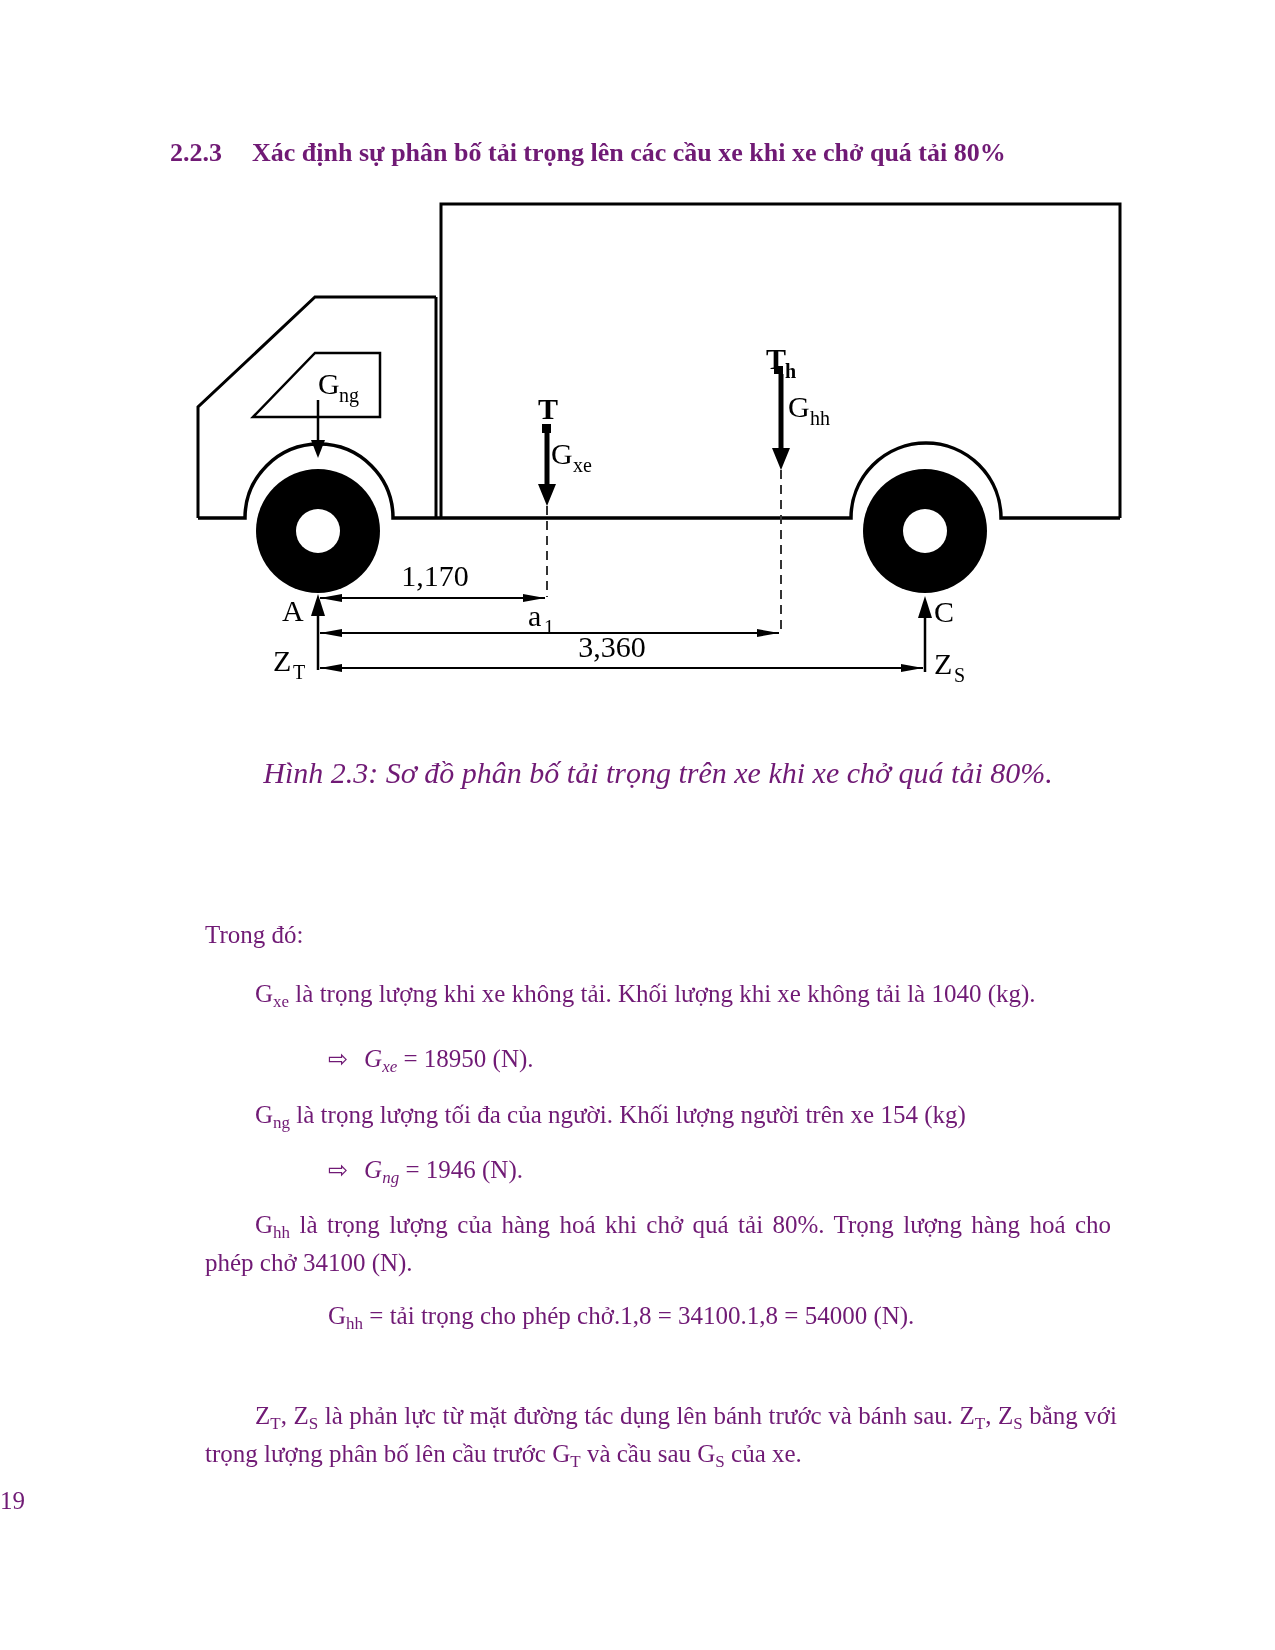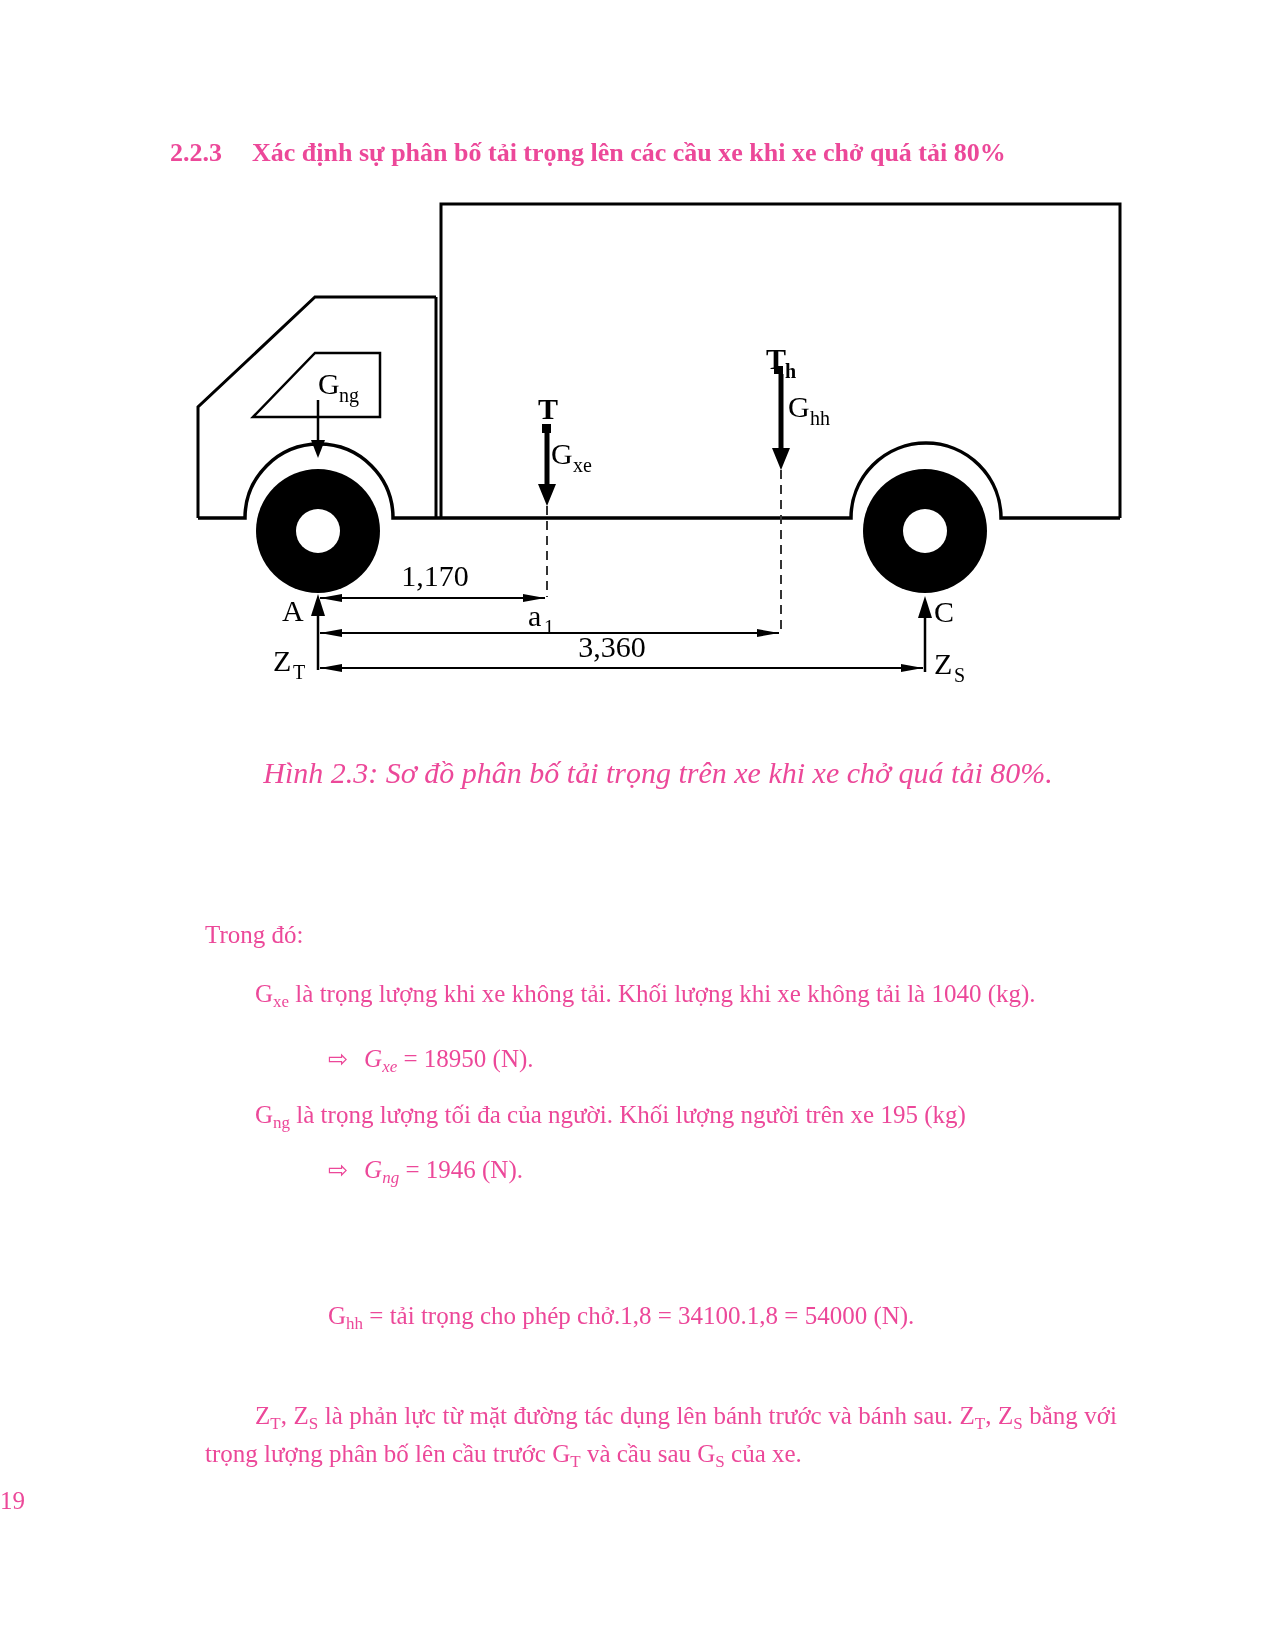--- a/index.html
+++ b/index.html
@@ -2,21 +2,21 @@
 <html><head>
 <meta charset="utf-8">
 <style>
   html,body{margin:0;padding:0;background:#e8e8e8;}
   .page{
     position:relative;
     width:1275px;height:1650px;
     background:#ffffff;
     margin:0 auto;
     font-family:"Liberation Serif", serif;
-    color:#ec4899;
+    color:#701a75;
     overflow:hidden;
   }
   .abs{position:absolute;}
   .heading{
     left:170px;top:138px;width:1000px;
     font-size:26px;font-weight:bold;white-space:nowrap;
   }
   .heading .num{margin-right:30px;}
   .caption{
     left:205px;top:756px;width:906px;
@@ -149,24 +149,25 @@
   </svg>
 
   <div class="abs caption">Hình 2.3: Sơ đồ phân bố tải trọng trên xe khi xe chở quá tải 80%.</div>
 
   <div class="abs body-par intro">Trong đó:</div>
 
   <div class="abs body-par par p-gxe"><span>G</span><sub class="s">xe</sub><span> là trọng lượng khi xe không tải. Khối lượng khi xe không tải là 1040 (kg).</span></div>
 
   <div class="abs body-par formula f-gxe"><span class="arrow-glyph">⇨</span><span class="it">G</span><sub class="s it">xe</sub><span> = 18950 (N).</span></div>
 
-  <div class="abs body-par par p-gng"><span>G</span><sub class="s">ng</sub><span> là trọng lượng tối đa của người. Khối lượng người trên xe 195 (kg)</span></div>
+  <div class="abs body-par par p-gng"><span>G</span><sub class="s">ng</sub><span> là trọng lượng tối đa của người. Khối lượng người trên xe 154 (kg)</span></div>
 
   <div class="abs body-par formula f-gng"><span class="arrow-glyph">⇨</span><span class="it">G</span><sub class="s it">ng</sub><span> = 1946 (N).</span></div>
 
+  <div class="abs body-par par p-ghh"><span>G</span><sub class="s">hh</sub><span> là trọng lượng của hàng hoá khi chở quá tải 80%. Trọng lượng hàng hoá cho phép chở 34100 (N).</span></div>
 
   <div class="abs body-par formula f-ghh"><span>G</span><sub class="s">hh</sub><span> = tải trọng cho phép chở.1,8 = 34100.1,8 = 54000 (N).</span></div>
 
   <div class="abs body-par par p-zts"><span>Z</span><sub class="s">T</sub><span>, Z</span><sub class="s">S</sub><span> là phản lực từ mặt đường tác dụng lên bánh trước và bánh sau. Z</span><sub class="s">T</sub><span>, Z</span><sub class="s">S</sub><span> bằng với trọng lượng phân bố lên cầu trước G</span><sub class="s">T</sub><span> và cầu sau G</span><sub class="s">S</sub><span> của xe.</span></div>
 
   <div class="abs pagenum">19</div>
 
 </div>
 
 </body></html>

